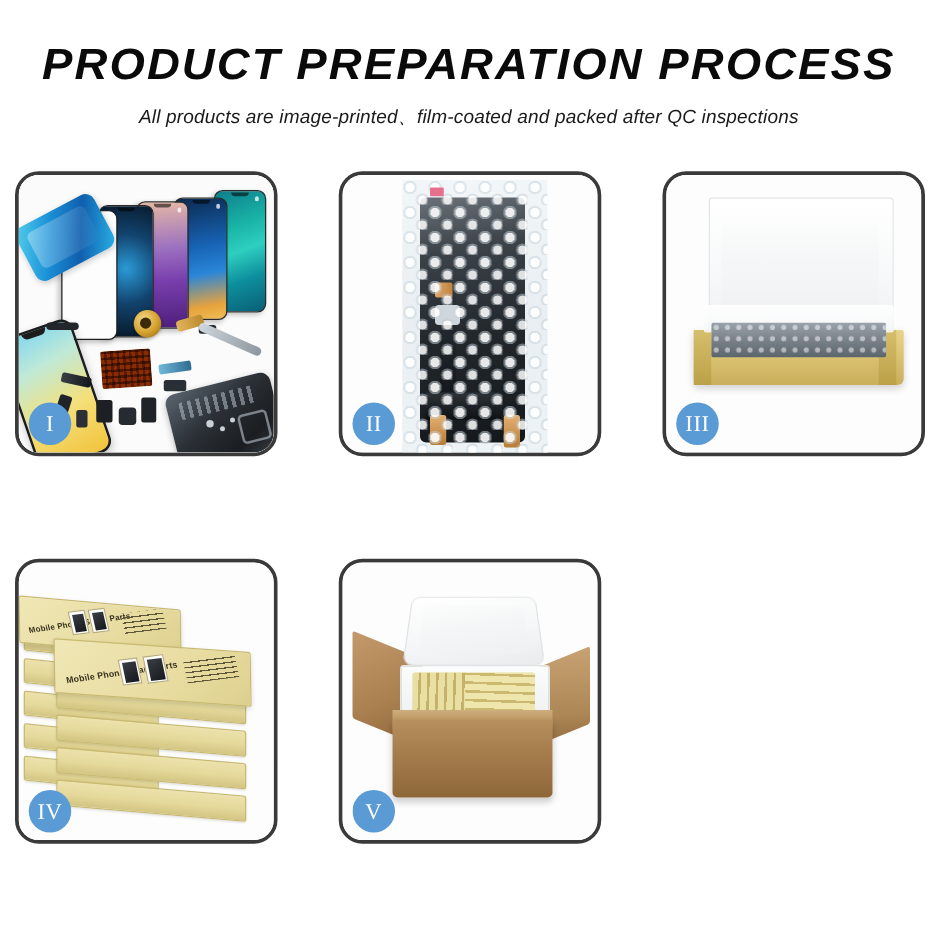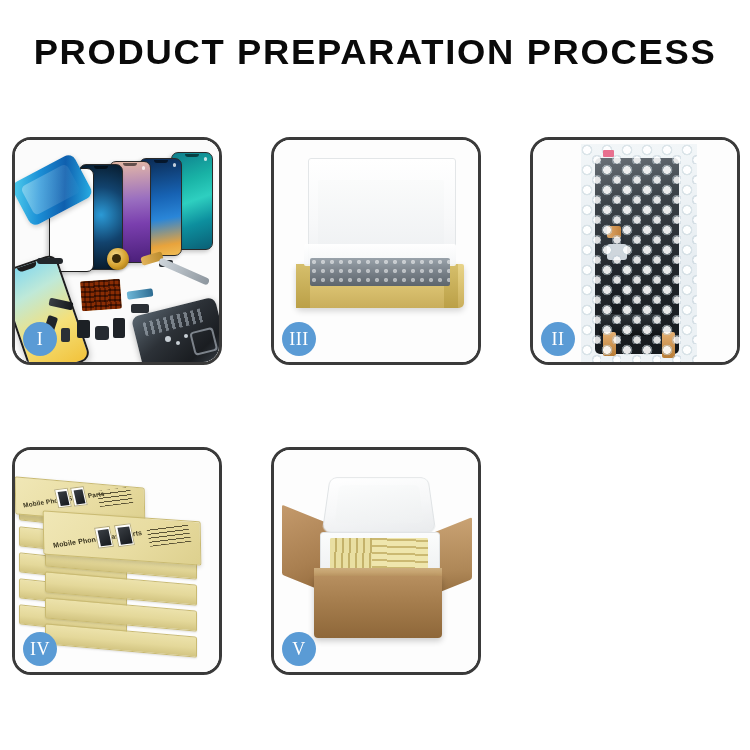--- a/index.html
+++ b/index.html
@@ -13,20 +13,21 @@
     overflow: hidden;
     font-family: "Liberation Sans", sans-serif;
     position: relative;
   }
 
   
   .header {
     width: 750px;
     padding-top: 34px;
     text-align: center;
+    font-style: italic;
   }
   .page-title {
     font-family: "Liberation Sans", sans-serif;
     font-weight: bold;
     font-size: 35px;
     letter-spacing: 1.6px;
     color: #0a0a0a;
     line-height: 1;
     transform: scaleX(1.04);
     white-space: nowrap;
@@ -451,20 +452,21 @@
   .p6-shadow {
     position:absolute; left:6px; bottom:0px; width:176px; height:10px;
     background: radial-gradient(ellipse at center, rgba(0,0,0,.16), rgba(0,0,0,0) 70%);
   }
 </style>
 </head>
 <body>
 
 <div class="header">
   <div class="page-title">PRODUCT PREPARATION PROCESS</div>
+  <div class="page-subtitle">All products are image-printed、film-coated and packed after QC inspections</div>
 </div>
 
 <div class="grid">
 
   <div class="panel">
     <div class="panel-photo">
       <div class="p1-bg"></div>
       <div class="phone-fan">
         <div class="fan-phone fp5">
             <span class="fp-notch"></span>
@@ -505,46 +507,46 @@
       <div class="part pk"></div>
       <div class="part pl"></div>
       <div class="part pm"></div>
       <div class="tool"></div>
     </div>
     <div class="badge">I</div>
   </div>
 
   <div class="panel">
     <div class="panel-photo">
-      <div class="p3-lid"></div>
-      <div class="p3-lid-inner"></div>
-      <div class="p3-box-body"></div>
-      <div class="p3-box-left"></div>
-      <div class="p3-box-right"></div>
-      <div class="p3-white-wrap"></div>
-      <div class="p3-foam"></div>
-    </div>
-    <div class="badge">III</div>
-  </div>
-
-  <div class="panel">
-    <div class="panel-photo">
       <div class="bw-bag">
         <div class="lcd-panel"></div>
         <div class="lcd-flex"></div>
         <div class="lcd-conn"></div>
         <div class="lcd-ic"></div>
         <div class="lcd-tape-a"></div>
         <div class="lcd-tape-b"></div>
         <div class="lcd-tape-c"></div>
         <div class="lcd-pink"></div>
         <div class="bw-bubbles"></div>
       </div>
     </div>
     <div class="badge">II</div>
+  </div>
+
+  <div class="panel">
+    <div class="panel-photo">
+      <div class="p3-lid"></div>
+      <div class="p3-lid-inner"></div>
+      <div class="p3-box-body"></div>
+      <div class="p3-box-left"></div>
+      <div class="p3-box-right"></div>
+      <div class="p3-white-wrap"></div>
+      <div class="p3-foam"></div>
+    </div>
+    <div class="badge">III</div>
   </div>
 
   <div class="panel">
     <div class="panel-photo">
       <div class="stack">
         <div class="sbox ls5"></div>
         <div class="sbox ls4"></div>
         <div class="sbox ls3"></div>
         <div class="sbox ls2"></div>
         <div class="sbox ls1"></div>

